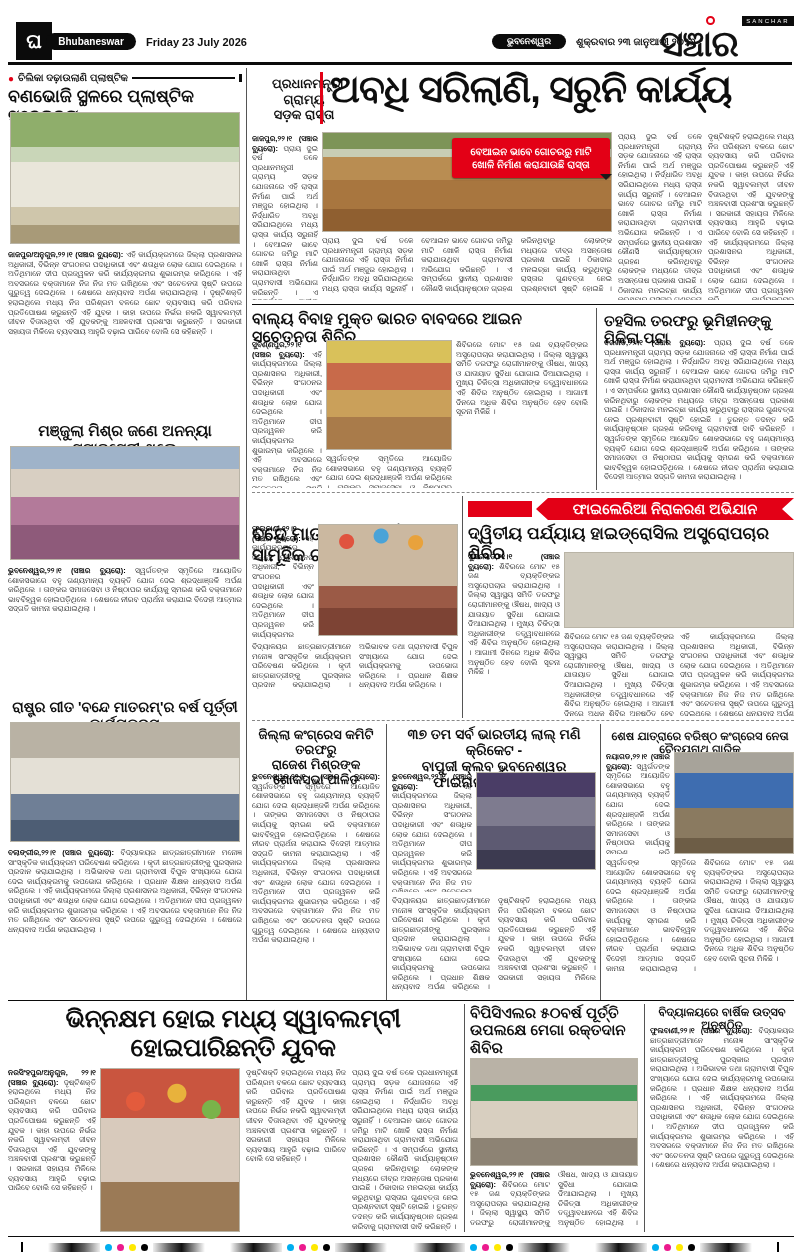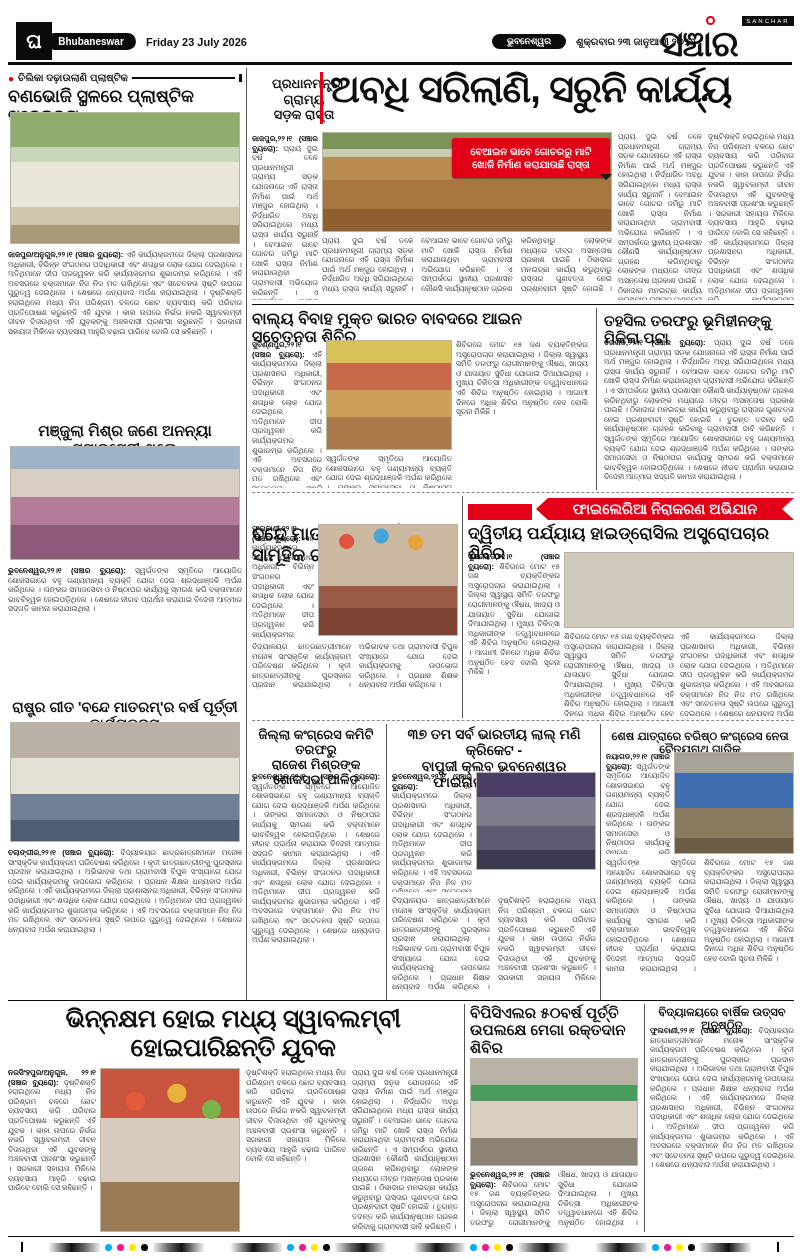--- a/index.html
+++ b/index.html
@@ -175,21 +175,21 @@
     radial-gradient(circle at 20% 15%,#e0533f 0 7px,transparent 8px),
     radial-gradient(circle at 45% 10%,#4aa3d8 0 7px,transparent 8px),
     radial-gradient(circle at 70% 16%,#e8a23c 0 7px,transparent 8px),
     linear-gradient(180deg,#cbb8a0 0 55%,#9b5a46 55% 75%,#7d4334 75%);"></div>
   <p class="abs b" style="left:252px;top:642px;width:206px;height:72px;column-count:2;column-gap:8px;">
     <span>ବିଦ୍ୟାଳୟର ଛାତ୍ରଛାତ୍ରୀମାନେ ମନୋଜ୍ଞ ସାଂସ୍କୃତିକ କାର୍ଯ୍ୟକ୍ରମ ପରିବେଷଣ କରିଥିଲେ । କୃତୀ ଛାତ୍ରଛାତ୍ରୀଙ୍କୁ ପୁରସ୍କାର ପ୍ରଦାନ କରାଯାଇଥିଲା । ଅଭିଭାବକ ତଥା ଗ୍ରାମବାସୀ ବିପୁଳ ସଂଖ୍ୟାରେ ଯୋଗ ଦେଇ କାର୍ଯ୍ୟକ୍ରମକୁ ଉପଭୋଗ କରିଥିଲେ । ପ୍ରଧାନ ଶିକ୍ଷକ ଧନ୍ୟବାଦ ଅର୍ପଣ କରିଥିଲେ ।</span>
   </p>
 
   <div class="abs vd" style="left:462px;top:496px;height:222px;"></div>
 
-  <div class="abs ribbon" style="left:468px;top:498px;width:326px;align-items:flex-end;">
+  <div class="abs ribbon" style="left:468px;top:498px;width:326px;">
     <div class="stub"></div>
     <div class="band">ଫାଇଲେରିଆ ନିରାକରଣ ଅଭିଯାନ</div>
   </div>
   <div class="abs h" style="left:468px;top:524px;width:326px;font-size:17px;">ଦ୍ୱିତୀୟ ପର୍ଯ୍ୟାୟ ହାଇଡ୍ରୋସିଲ ଅସ୍ତ୍ରୋପଚାର ଶିବିର</div>
   <p class="abs b" style="left:468px;top:552px;width:92px;height:164px;">
     <b class="dl">ସୁନ୍ଦରଗଡ,୨୨।୧ (ସଞ୍ଚାର ବ୍ୟୁରୋ):</b>
     <span>ଶିବିରରେ ମୋଟ ୧୫ ଜଣ ବ୍ୟକ୍ତିଙ୍କର ଅସ୍ତ୍ରୋପଚାର କରାଯାଇଥିଲା । ଜିଲ୍ଲା ସ୍ୱାସ୍ଥ୍ୟ ସମିତି ତରଫରୁ ରୋଗୀମାନଙ୍କୁ ଔଷଧ, ଖାଦ୍ୟ ଓ ଯାତାୟାତ ସୁବିଧା ଯୋଗାଇ ଦିଆଯାଇଥିଲା । ମୁଖ୍ୟ ଚିକିତ୍ସା ଅଧିକାରୀଙ୍କ ତତ୍ତ୍ୱାବଧାନରେ ଏହି ଶିବିର ଅନୁଷ୍ଠିତ ହୋଇଥିଲା । ଆଗାମୀ ଦିନରେ ଅଧିକ ଶିବିର ଅନୁଷ୍ଠିତ ହେବ ବୋଲି ସୂଚନା ମିଳିଛି ।</span>
   </p>
   <div class="abs ph" style="left:564px;top:552px;width:230px;height:76px;background:
     linear-gradient(180deg,#cdd8e2 0 35%,#caa46a 35% 60%,#b3894f 60% 85%,#96ux 85%),

